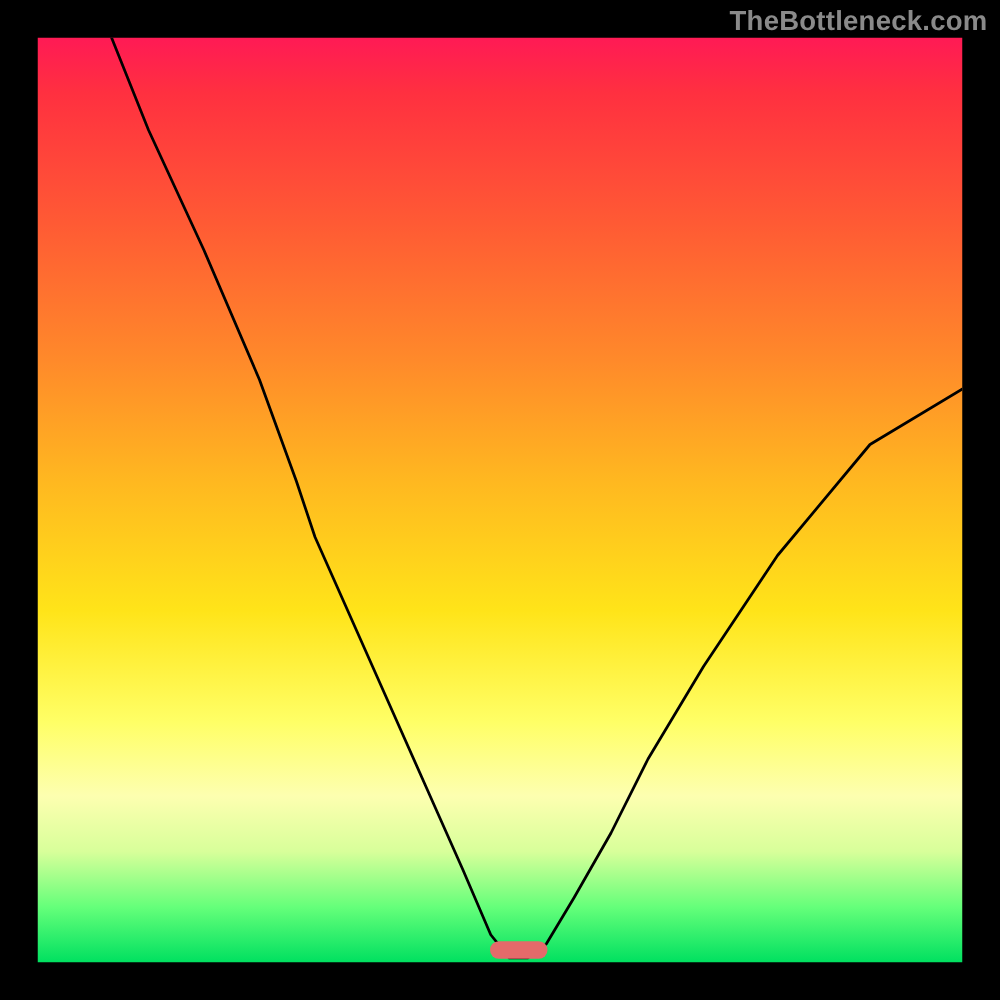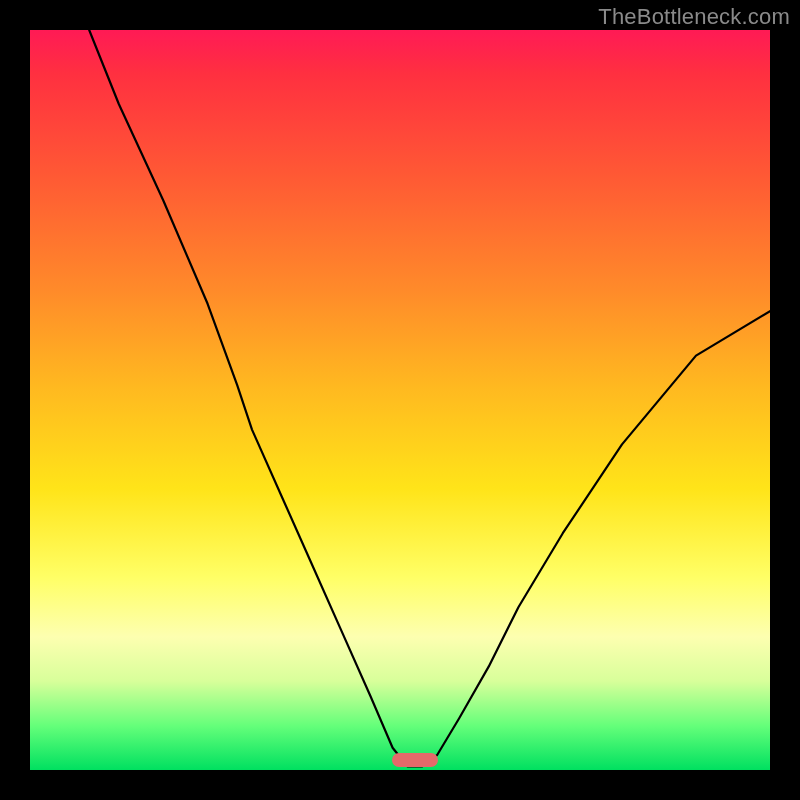--- a/index.html
+++ b/index.html
@@ -9,21 +9,21 @@
     width: 800px;
     height: 800px;
     background: #000;
   }
   .watermark {
     position: absolute;
     top: 4px;
     right: 10px;
     font-family: Arial, Helvetica, sans-serif;
     font-size: 22px;
-    font-weight: 400;
+    font-weight: 700;
     color: #8a8a8a;
     letter-spacing: 0.2px;
     z-index: 5;
     user-select: none;
   }
   .plot-area {
     position: absolute;
     left: 30px;
     top: 30px;
     width: 740px;

